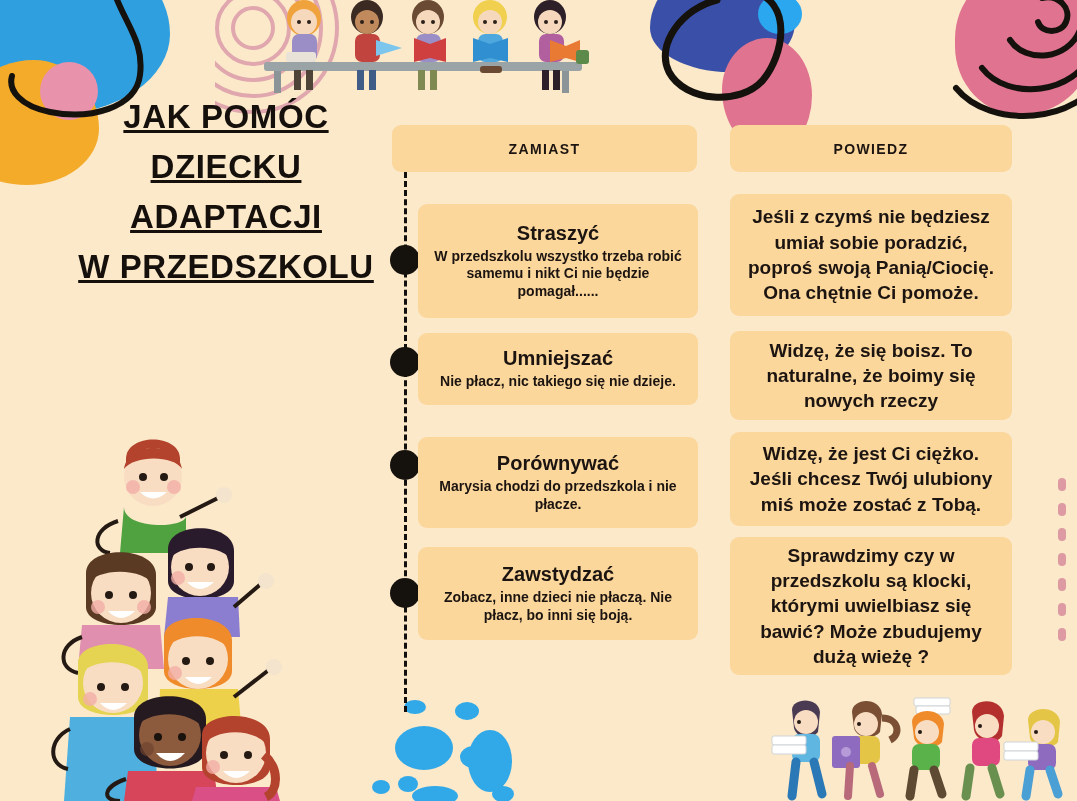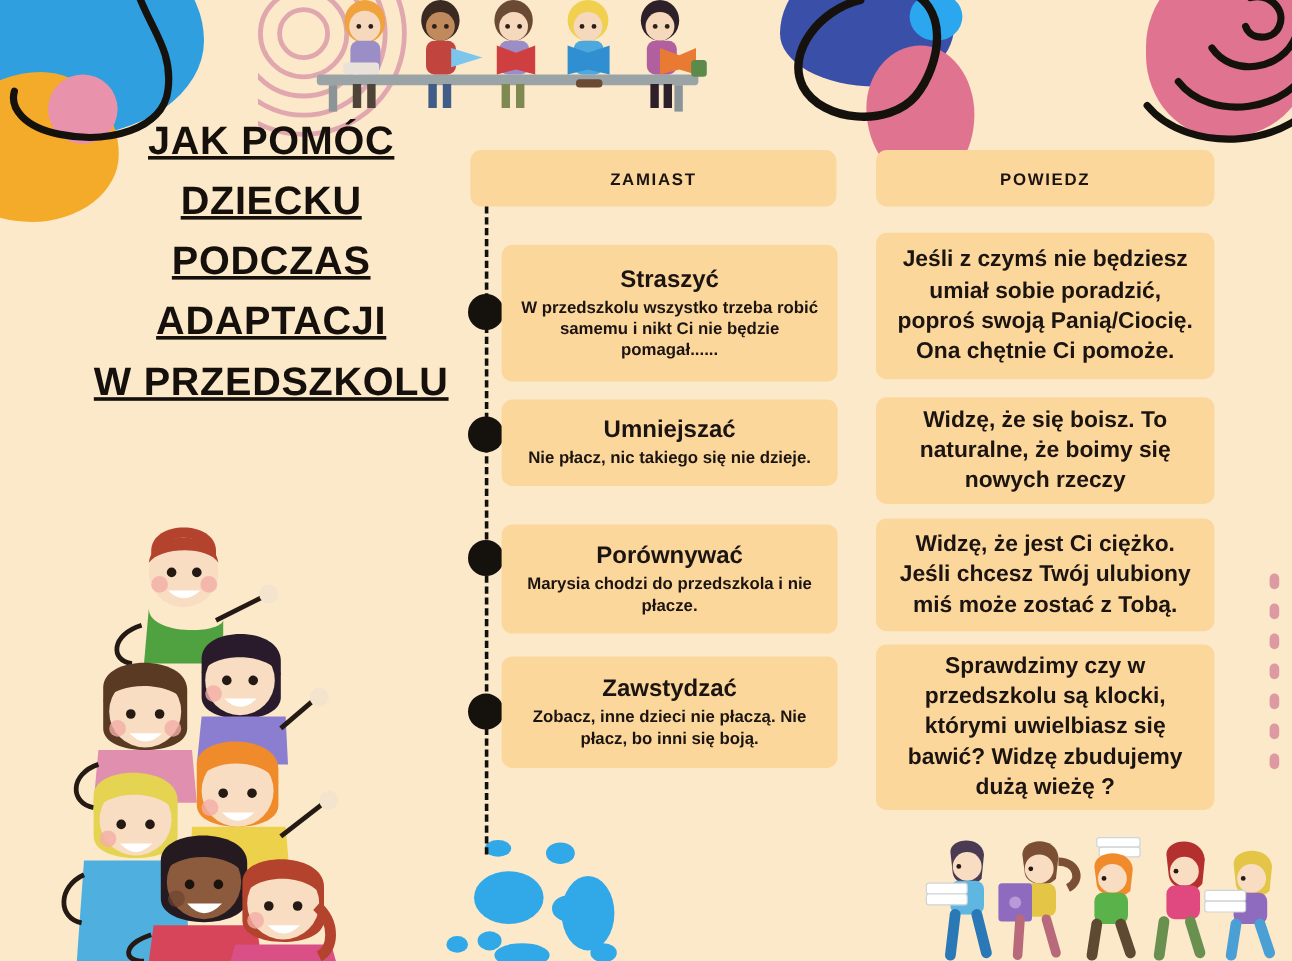--- a/index.html
+++ b/index.html
@@ -229,21 +229,20 @@
       <path d="M300 44 L316 50 L330 44 L330 66 L316 62 L300 66 Z" fill="#e87a33"></path>
       <rect x="326" y="54" width="13" height="14" rx="3" fill="#5c8a4a"></rect>
       <rect x="292" y="74" width="7" height="20" fill="#2e2029"></rect>
       <rect x="303" y="74" width="7" height="20" fill="#2e2029"></rect>
     </g>
   </svg>
 
   <div id="heading">
     <div>JAK POMÓC</div>
     <div>DZIECKU</div>
-    <div>PODCZAS</div>
     <div>ADAPTACJI</div>
     <div>W PRZEDSZKOLU</div>
   </div>
 
   <svg class="illu" style="left:48px;top:425px;width:300px;height:376px" viewBox="0 0 300 376">
 
     <g>
       <path d="M78 34 C78 8 132 8 132 34 L132 58 C132 82 78 82 78 58 Z" fill="#b4432e"></path>
       <circle cx="105" cy="52" r="29" fill="#f8ddc2"></circle>
       <path d="M76 44 C80 16 130 16 134 44 C126 30 86 30 76 44 Z" fill="#b4432e"></path>
@@ -440,16 +439,16 @@
   </div>
   <div class="card right" style="left:730px;top:432px;width:282px;height:94px">
     <div class="b">Widzę, że jest Ci ciężko. Jeśli chcesz Twój ulubiony miś może zostać z Tobą.</div>
   </div>
 
   <div class="card left" style="left:418px;top:547px;width:280px;height:93px">
     <div class="t">Zawstydzać</div>
     <div class="b">Zobacz, inne dzieci nie płaczą. Nie płacz, bo inni się boją.</div>
   </div>
   <div class="card right" style="left:730px;top:537px;width:282px;height:138px">
-    <div class="b">Sprawdzimy czy w przedszkolu są klocki, którymi uwielbiasz się bawić? Widzę zbudujemy dużą wieżę ?</div>
+    <div class="b">Sprawdzimy czy w przedszkolu są klocki, którymi uwielbiasz się bawić? Może zbudujemy dużą wieżę ?</div>
   </div>
 
 </div>
 
 </body></html>

